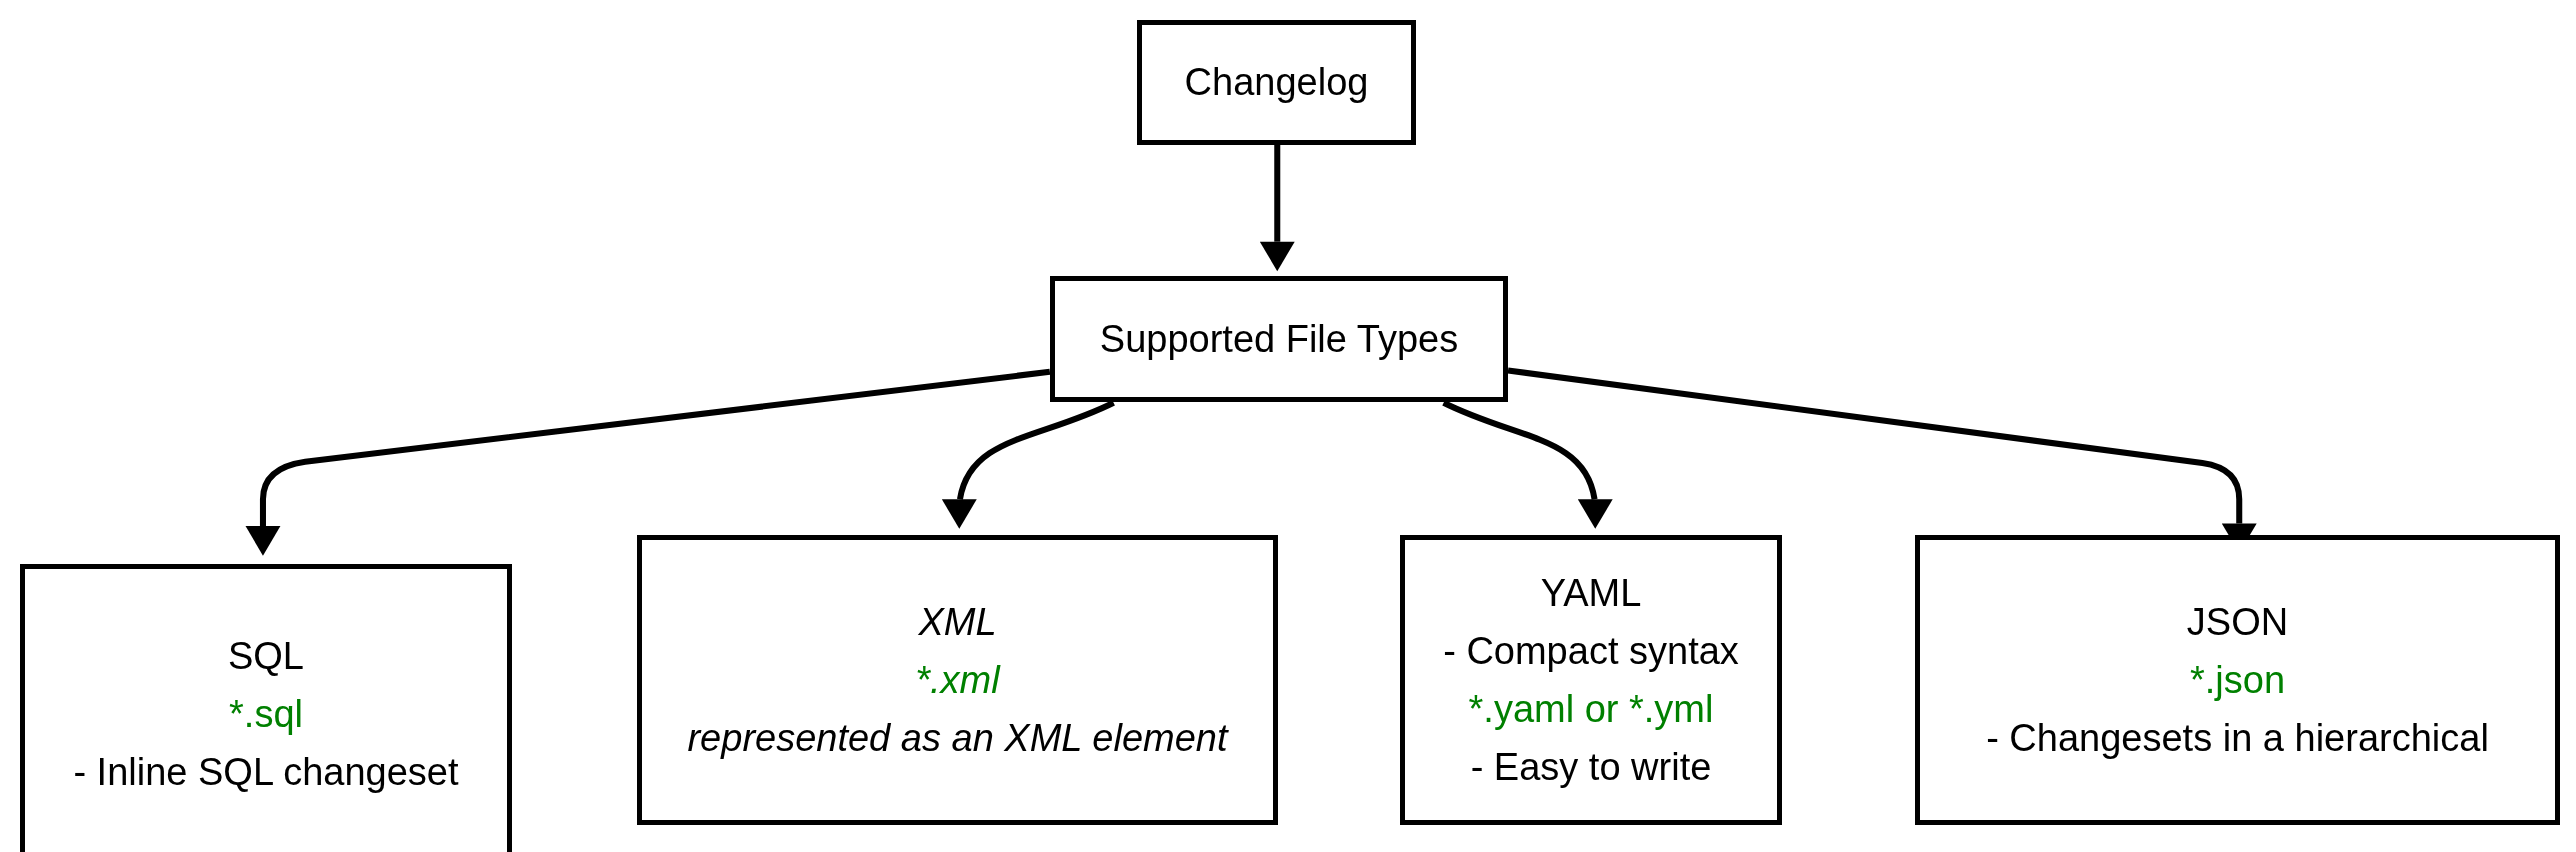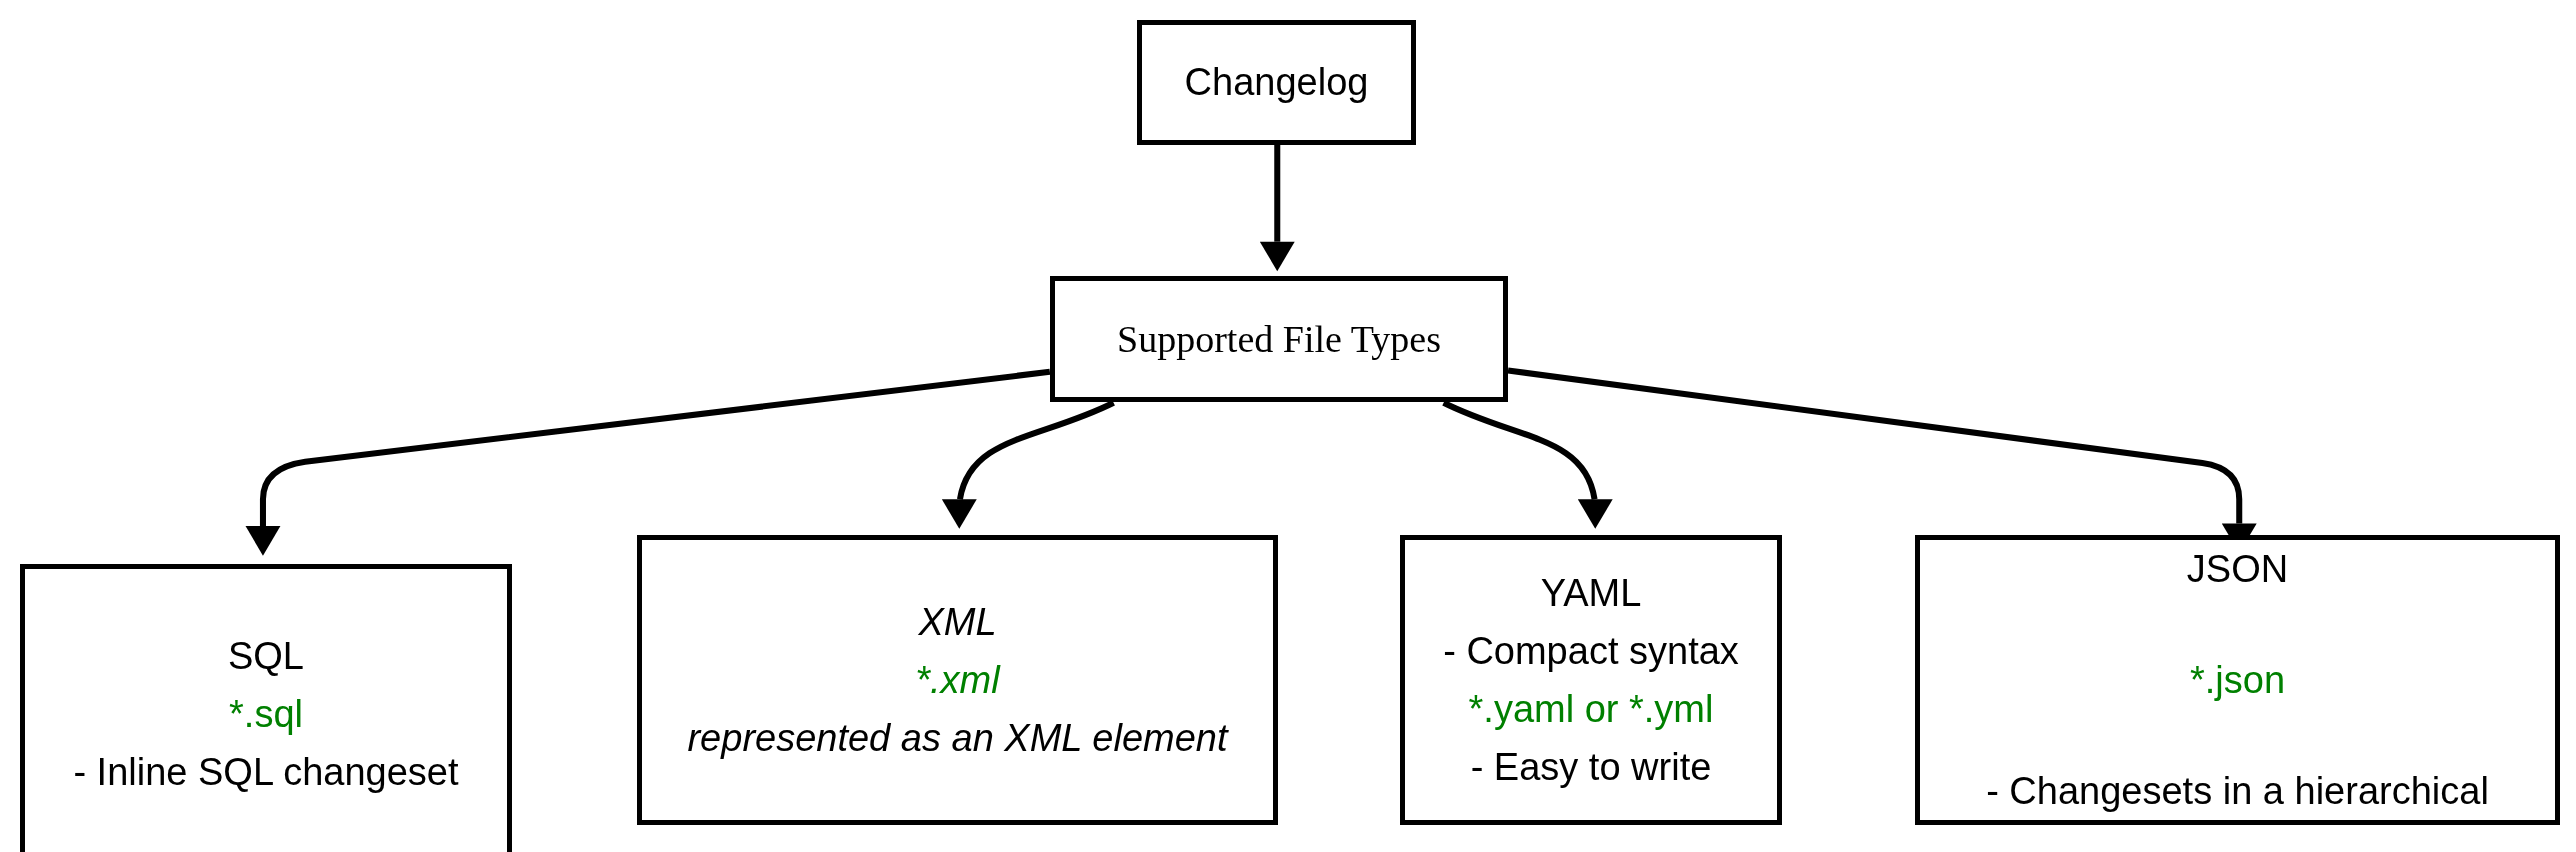--- a/index.html
+++ b/index.html
@@ -46,25 +46,25 @@
     text-align: center;
     font-size: 38px;
     line-height: 58px;
     white-space: nowrap;
   }
   .node .line { display: block; }
   .node .pattern { color: #008000; }
 
   
   #node-changelog { left: 1137px; top: 19.5px;  width: 279px; height: 125px; }
-  #node-supported { left: 1050px; top: 276px; width: 458px; height: 126px; font-family: Liberation Serif, serif; }
+  #node-supported { left: 1050px; top: 276px; width: 458px; height: 126px; }
   #node-sql       { left: 20px;   top: 564px; width: 492px; height: 300px; }
   #node-xml       { left: 637px;  top: 535px; width: 641px; height: 290px; font-style: italic; }
   #node-yaml      { left: 1400px; top: 535px; width: 382px; height: 290px; }
-  #node-json      { left: 1915px; top: 535px; width: 645px; height: 290px; justify-content: space-between; }
+  #node-json      { left: 1915px; top: 535px; width: 645px; height: 290px; }
 </style>
 </head>
 <body>
 
 <div class="canvas">
 
   <svg class="edges-layer" viewBox="0 0 3840 1271" xmlns="http://www.w3.org/2000/svg">
 
     <g>
       <path class="edge-path" d="M 1904 215 L 1904 360"></path>

